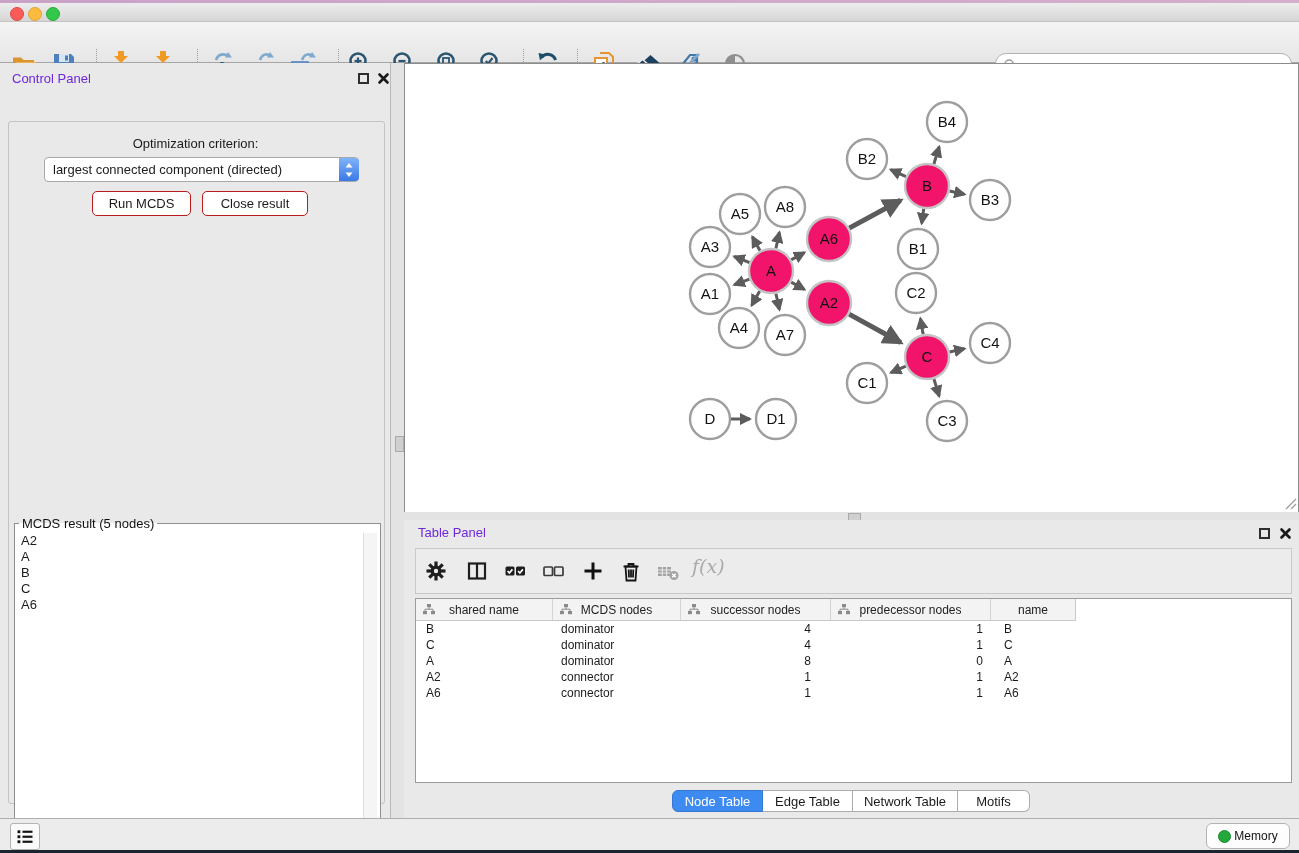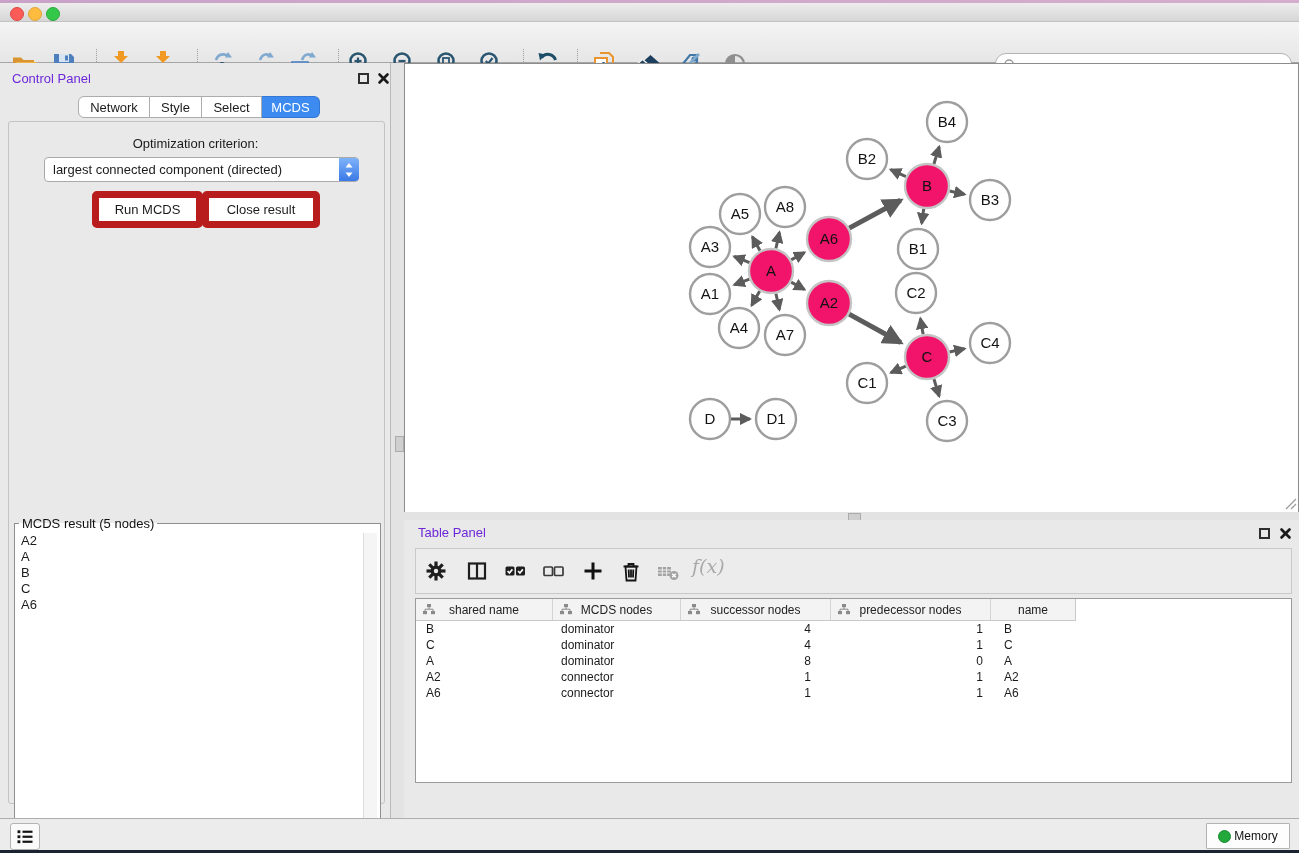--- a/index.html
+++ b/index.html
@@ -32,21 +32,21 @@
   .tabrow{position:absolute;display:flex}
   .tab{height:22px;background:#fff;border:1px solid #acacac;border-left:none;font-size:13px;display:flex;align-items:center;justify-content:center;box-sizing:border-box;cursor:default}
   .tab:first-child{border-left:1px solid #acacac;border-radius:6px 0 0 6px}
   .tab:last-child{border-radius:0 6px 6px 0}
   .tab.active{background:var(--accent,#3d8bf0);border-color:#3577d4;color:#fff}
   #cp-box{left:8px;top:121px;width:375px;height:681px;border:1px solid #c3c3c3;border-radius:3px;position:absolute}
   #opt-label{position:absolute;left:8px;top:136px;width:375px;text-align:center;font-size:13px}
   #criterion-select{position:absolute;left:44px;top:157px;width:313px;height:23px;background:#fff;border:1px solid #a9a9a9;border-radius:4px;display:flex;align-items:center;cursor:default}
   #criterion-select .val{flex:1;font-size:13px;padding-left:8px;white-space:nowrap;overflow:hidden}
   #criterion-select .stepper{flex:none;width:20px;height:23px;margin-right:-1px;border-radius:0 4px 4px 0;background:linear-gradient(#7fb3fa,#3a79e6);display:flex;align-items:center;justify-content:center}
-  .btn{position:absolute;height:23px;background:#fff;border:7px solid #b91c1c;border-radius:5px;font-size:13px;display:flex;align-items:center;justify-content:center;cursor:default}
+  .btn{position:absolute;height:23px;background:#fff;border:1px solid #b91c1c;border-radius:5px;font-size:13px;display:flex;align-items:center;justify-content:center;cursor:default}
   fieldset#mcds-result{position:absolute;left:14px;top:453px;width:367px;height:347px;background:#fff;border:1px solid #8f8f8f;margin:0;padding:0;box-sizing:border-box}
   fieldset#mcds-result legend{font-size:13px;margin-left:4px;padding:0 3px;color:#111}
   #mcds-list{position:absolute;left:2px;top:2px;right:18px;bottom:2px;overflow:hidden}
   .mcds-item{height:16px;line-height:16px;font-size:13px;padding-left:4px}
   #mcds-scroll{position:absolute;top:2px;right:3px;width:13px;bottom:2px;background:#f5f5f5;border-left:1px solid #dedede}
   
   #v-divider{left:391px;top:63px;width:13px;height:755px;background:#e3e3e3}
   #v-handle{position:absolute;left:4px;top:373px;width:7px;height:14px;background:#cfcfcf;border:1px solid #ababab}
   #h-divider{left:404px;top:512px;width:895px;height:8px;background:#e3e3e3}
   #h-handle{position:absolute;left:444px;top:1px;width:11px;height:6px;background:#cfcfcf;border:1px solid #ababab}
@@ -75,21 +75,21 @@
   #table-body{position:absolute;left:0;top:22px;right:0}
   .trow{display:flex;height:16px;align-items:center;font-size:12px}
   .tcell{flex:none;white-space:nowrap;box-sizing:border-box}
   .w0{width:137px}.w1{width:128px}.w2{width:150px}.w3{width:160px}.w4{width:84px}
   .c0{padding-left:10px}.c1{padding-left:8px}
   .c2{text-align:right;padding-right:20px}.c3{text-align:right;padding-right:8px}.c4{padding-left:13px}
   #tp-tabs{position:absolute;left:268px;top:270px;display:flex}
   
   #status-bar{left:0;top:818px;width:1299px;height:32px;background:#ececec;border-top:1px solid #aeaeae}
   #list-btn{position:absolute;left:10px;top:4px;width:28px;height:25px;background:#fafafa;border:1px solid #b3b3b3;border-radius:3px;display:flex;align-items:center;justify-content:center}
-  #memory-btn{position:absolute;right:9px;top:4px;width:82px;height:24px;background:#fdfdfd;border:1px solid #b3b3b3;border-radius:1px;display:flex;align-items:center;justify-content:center;gap:3px}
+  #memory-btn{position:absolute;right:9px;top:4px;width:82px;height:24px;background:#fdfdfd;border:1px solid #b3b3b3;border-radius:6px;display:flex;align-items:center;justify-content:center;gap:3px}
   #memory-btn .dot{width:11px;height:11px;border-radius:50%;background:var(--memdot,#23a83c);border:1px solid #188a31}
   #memory-btn .lbl{font-size:12px;color:#111}
   .closex{width:13px;height:13px}
 </style>
 </head>
 <body>
 
 <div id="desktop-top" class="abs"></div>
 
 <div id="titlebar" class="abs">
@@ -267,26 +267,20 @@
 <div id="control-panel" class="abs">
   <div class="panel-title abs" style="left:12px;top:8px">Control Panel</div>
   <span class="float-ico abs" style="left:358px;top:10px"></span>
   <svg class="closex abs" style="left:377px;top:9px" viewBox="0 0 13 13">
       <g stroke="#1a1a1a" stroke-width="2.6" stroke-linecap="round">
         <line x1="2.5" y1="2.5" x2="10.5" y2="10.5"></line>
         <line x1="10.5" y1="2.5" x2="2.5" y2="10.5"></line>
       </g>
     </svg>
 
-  <div class="tabrow" style="left:78px;top:33px">
-    <div class="tab" style="width:72px">Network</div>
-    <div class="tab" style="width:52px">Style</div>
-    <div class="tab" style="width:60px">Select</div>
-    <div class="tab active" style="width:58px">MCDS</div>
-  </div>
 
   <div id="cp-box" style="top:58px"></div>
   <div id="criterion-select" style="top:94px">
     <span class="val">largest connected component (directed)</span>
     <span class="stepper">
       <svg viewBox="0 0 14 20" width="14" height="20">
           <polygon points="7,3 10.5,7.6 3.5,7.6" fill="#fff"></polygon>
           <polygon points="7,17 10.5,12.4 3.5,12.4" fill="#fff"></polygon>
         </svg>
     </span>
@@ -611,20 +605,26 @@
         <div class="trow">
           <div class="tcell w0 c0">A6</div>
           <div class="tcell w1 c1">connector</div>
           <div class="tcell w2 c2">1</div>
           <div class="tcell w3 c3">1</div>
           <div class="tcell w4 c4">A6</div>
         </div>
       </div>
   </div>
 
+  <div class="tabrow" id="tp-tabs">
+    <div class="tab active" style="width:91px">Node Table</div>
+    <div class="tab" style="width:90px">Edge Table</div>
+    <div class="tab" style="width:105px">Network Table</div>
+    <div class="tab" style="width:72px">Motifs</div>
+  </div>
 </div>
 
 <div id="status-bar" class="abs">
   <div id="list-btn">
     <svg viewBox="0 0 24 24" width="20" height="20">
         <g fill="#141414">
           <rect x="3" y="4" width="3.4" height="3.4"></rect>
           <rect x="9" y="4.4" width="12" height="2.6"></rect>
           <rect x="3" y="10" width="3.4" height="3.4"></rect>
           <rect x="9" y="10.4" width="12" height="2.6"></rect>

